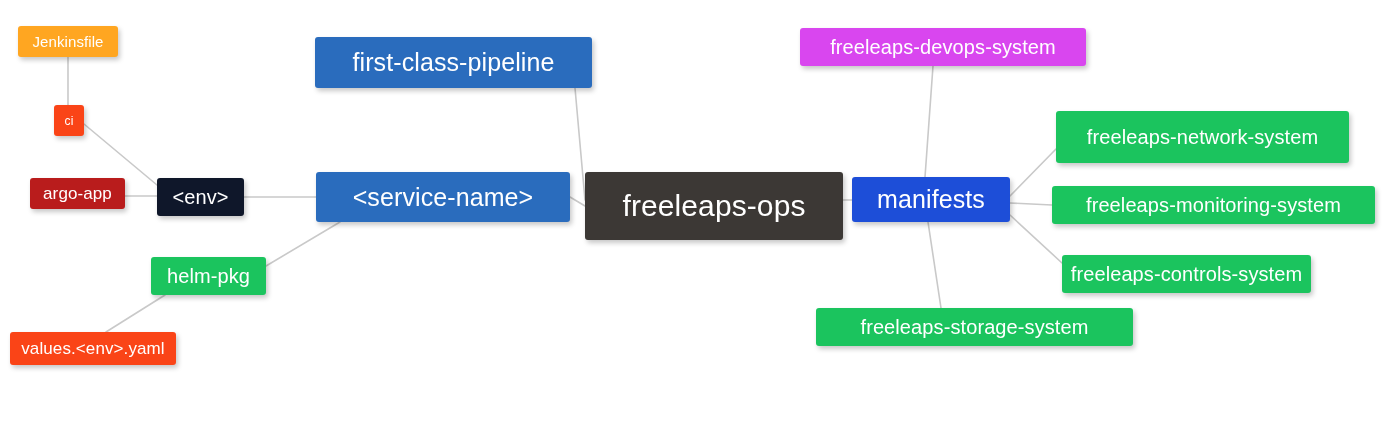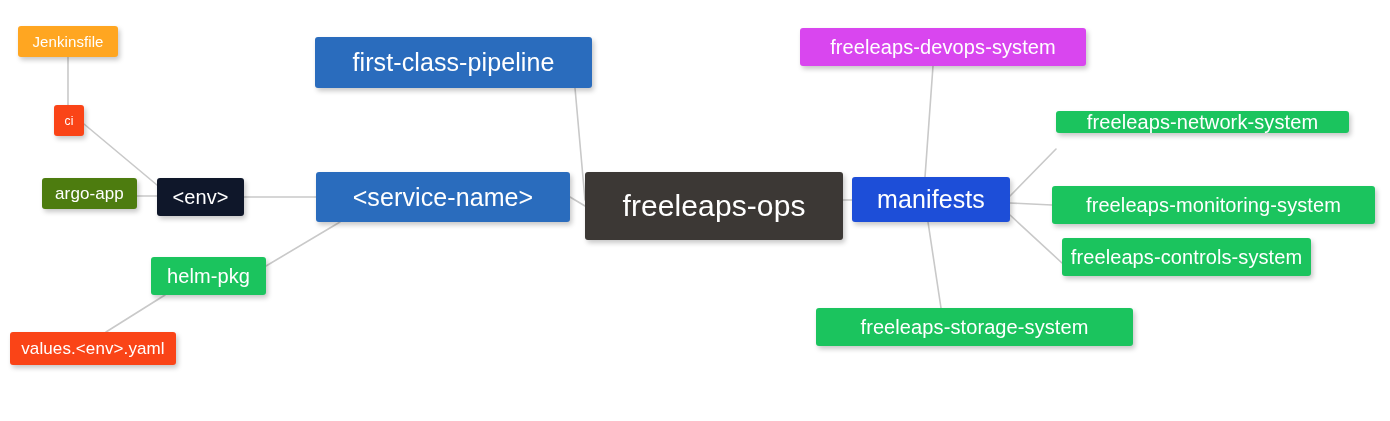--- a/index.html
+++ b/index.html
@@ -82,35 +82,35 @@
       </div>
       <div class="node" style="left: 151px; top: 257px; width: 115px; height: 38px; background: rgb(27, 196, 94); font-size: 20px;">
         <span class="node-label">helm-pkg</span>
       </div>
       <div class="node" style="left: 54px; top: 105px; width: 30px; height: 31px; background: rgb(250, 68, 23); font-size: 12px;">
         <span class="node-label">ci</span>
       </div>
       <div class="node" style="left: 18px; top: 26px; width: 100px; height: 31px; background: rgb(255, 166, 33); font-size: 15px;">
         <span class="node-label">Jenkinsfile</span>
       </div>
-      <div class="node" style="left: 30px; top: 178px; width: 95px; height: 31px; background: #4d7c0f; font-size: 17px; margin-left: 12px;">
+      <div class="node" style="left: 30px; top: 178px; width: 95px; height: 31px; background: #b91c1c; font-size: 17px;">
         <span class="node-label">argo-app</span>
       </div>
       <div class="node" style="left: 10px; top: 332px; width: 166px; height: 33px; background: rgb(250, 68, 23); font-size: 17px;">
         <span class="node-label">values.&lt;env&gt;.yaml</span>
       </div>
       <div class="node" style="left: 800px; top: 28px; width: 286px; height: 38px; background: #d946ef; font-size: 20px;">
         <span class="node-label">freeleaps-devops-system</span>
       </div>
-      <div class="node" style="left: 1056px; top: 111px; width: 293px; height: 22px; background: rgb(27, 196, 94); font-size: 20px;">
+      <div class="node" style="left: 1056px; top: 111px; width: 293px; height: 52px; background: rgb(27, 196, 94); font-size: 20px;">
         <span class="node-label">freeleaps-network-system</span>
       </div>
       <div class="node" style="left: 1052px; top: 186px; width: 323px; height: 38px; background: rgb(27, 196, 94); font-size: 20px;">
         <span class="node-label">freeleaps-monitoring-system</span>
       </div>
-      <div class="node" style="left: 1062px; top: 238px; width: 249px; height: 38px; background: rgb(27, 196, 94); font-size: 20px;">
+      <div class="node" style="left: 1062px; top: 255px; width: 249px; height: 38px; background: rgb(27, 196, 94); font-size: 20px;">
         <span class="node-label">freeleaps-controls-system</span>
       </div>
       <div class="node" style="left: 816px; top: 308px; width: 317px; height: 38px; background: rgb(27, 196, 94); font-size: 20px;">
         <span class="node-label">freeleaps-storage-system</span>
       </div>
     </div>
 </div>
 
 </body></html>

